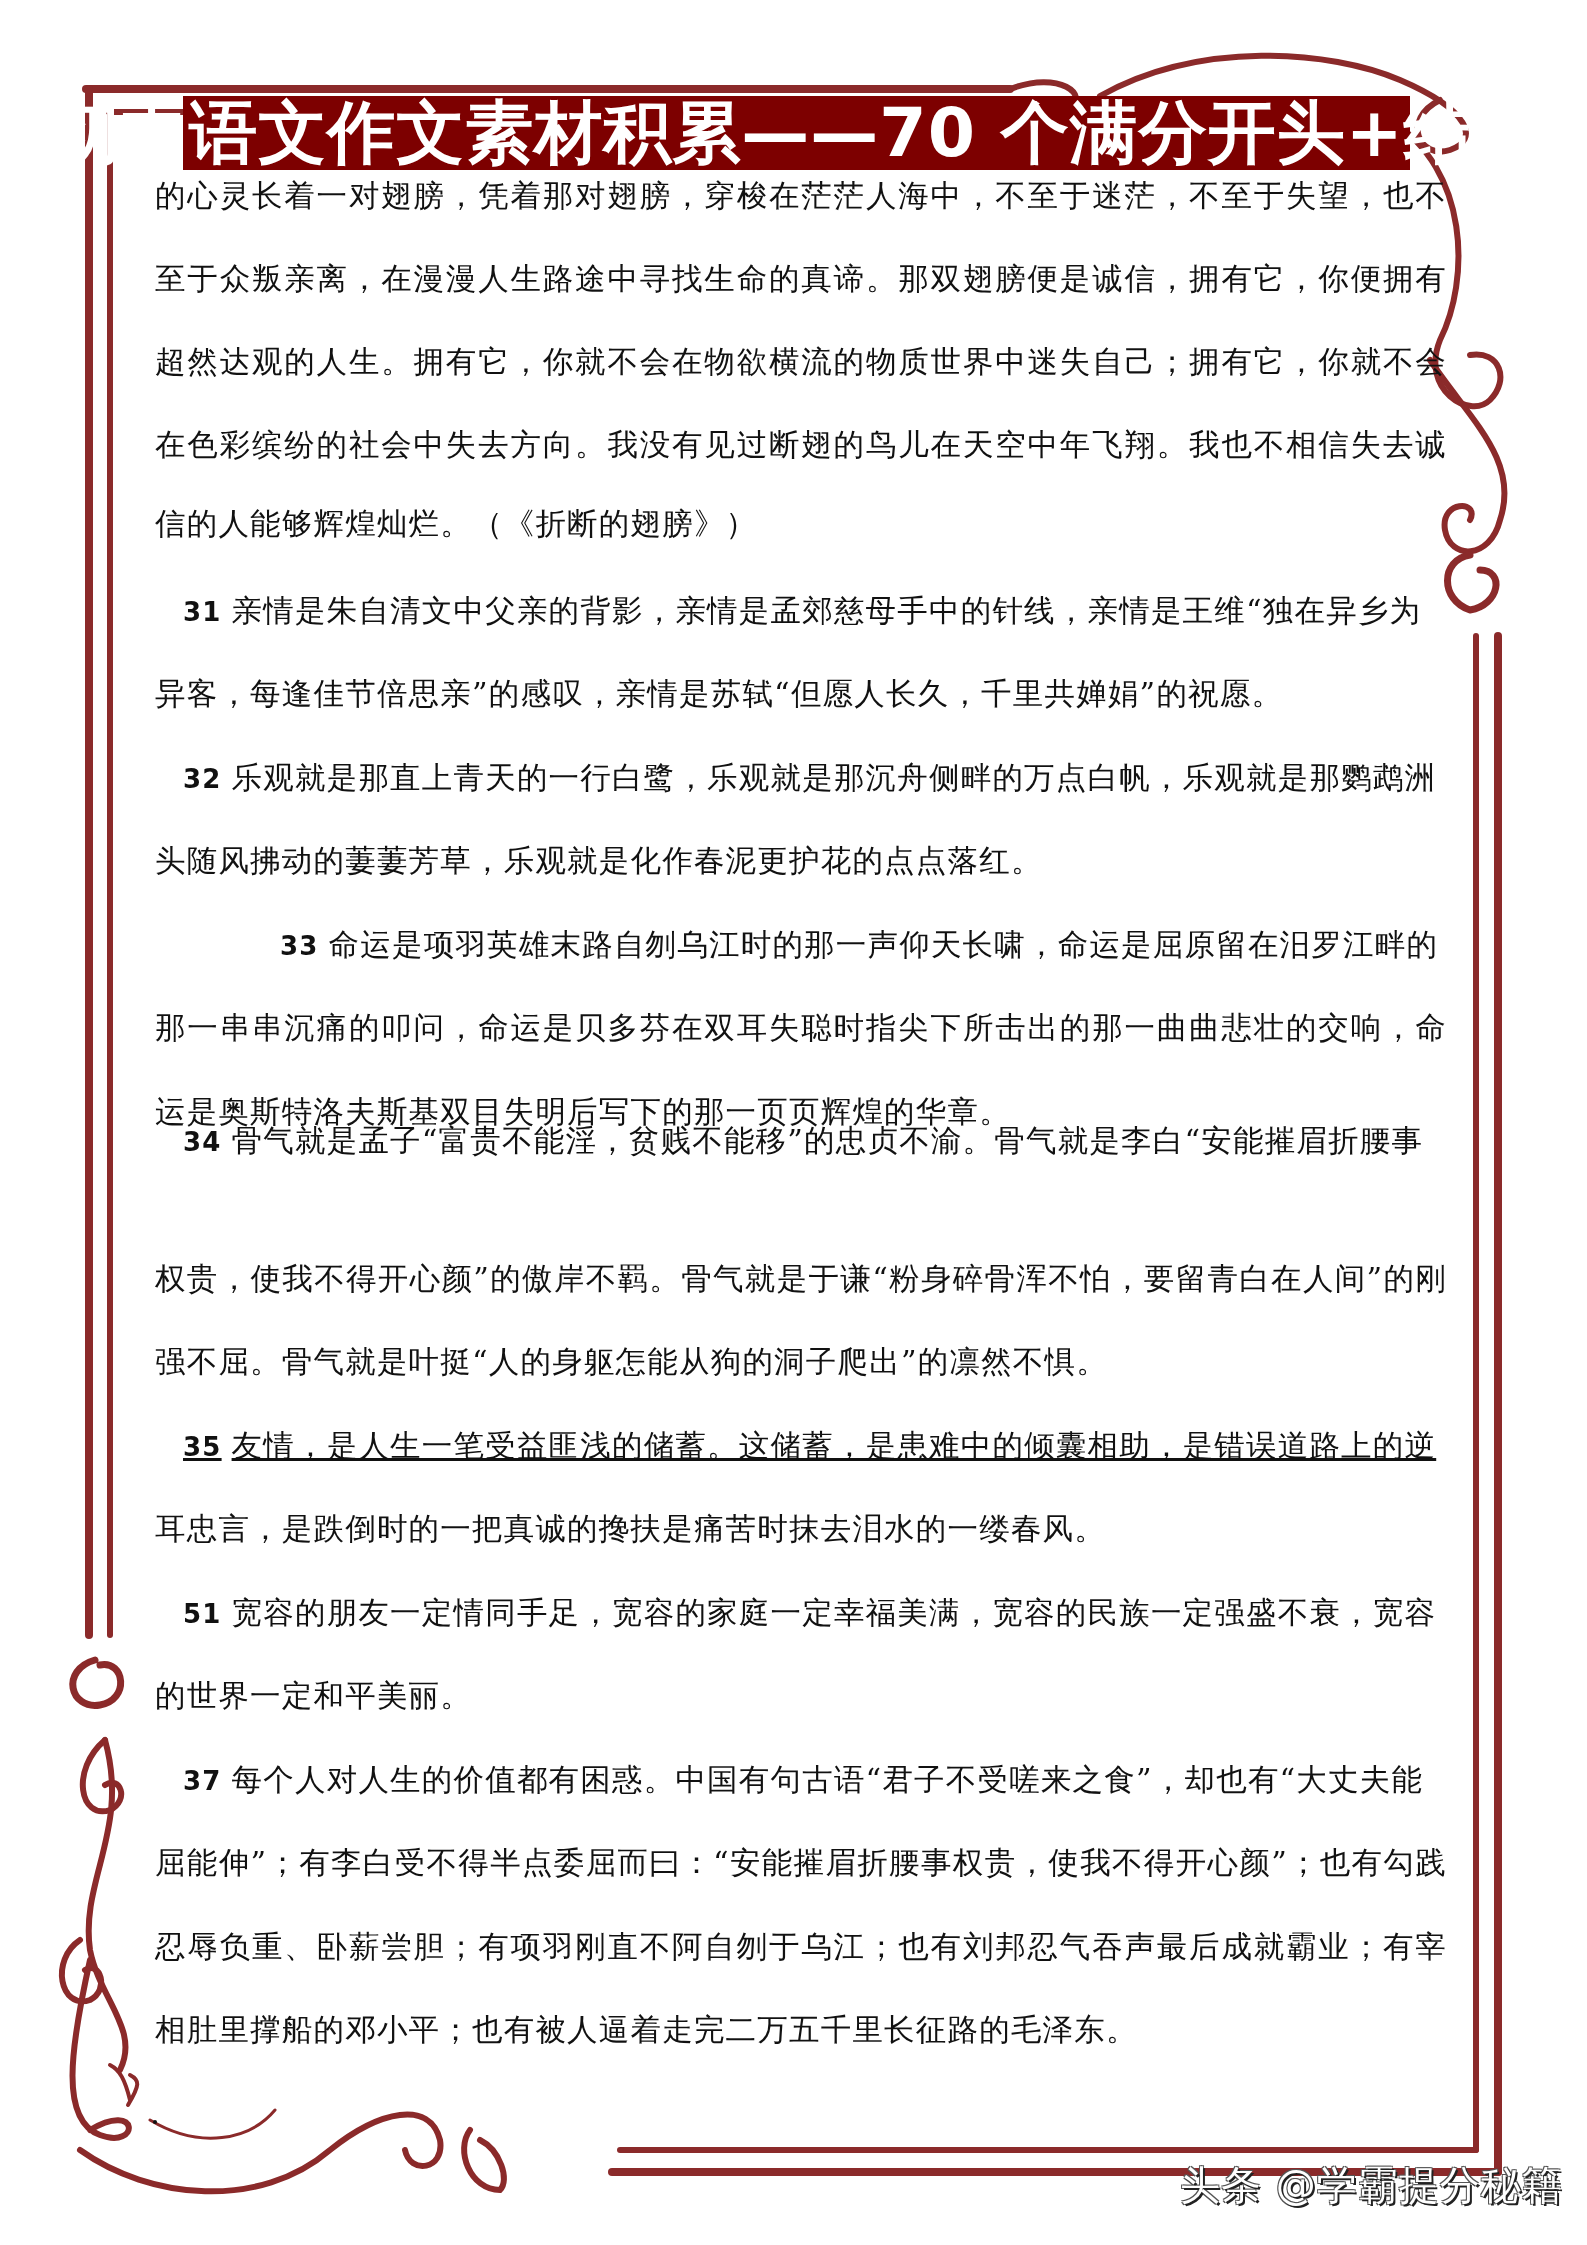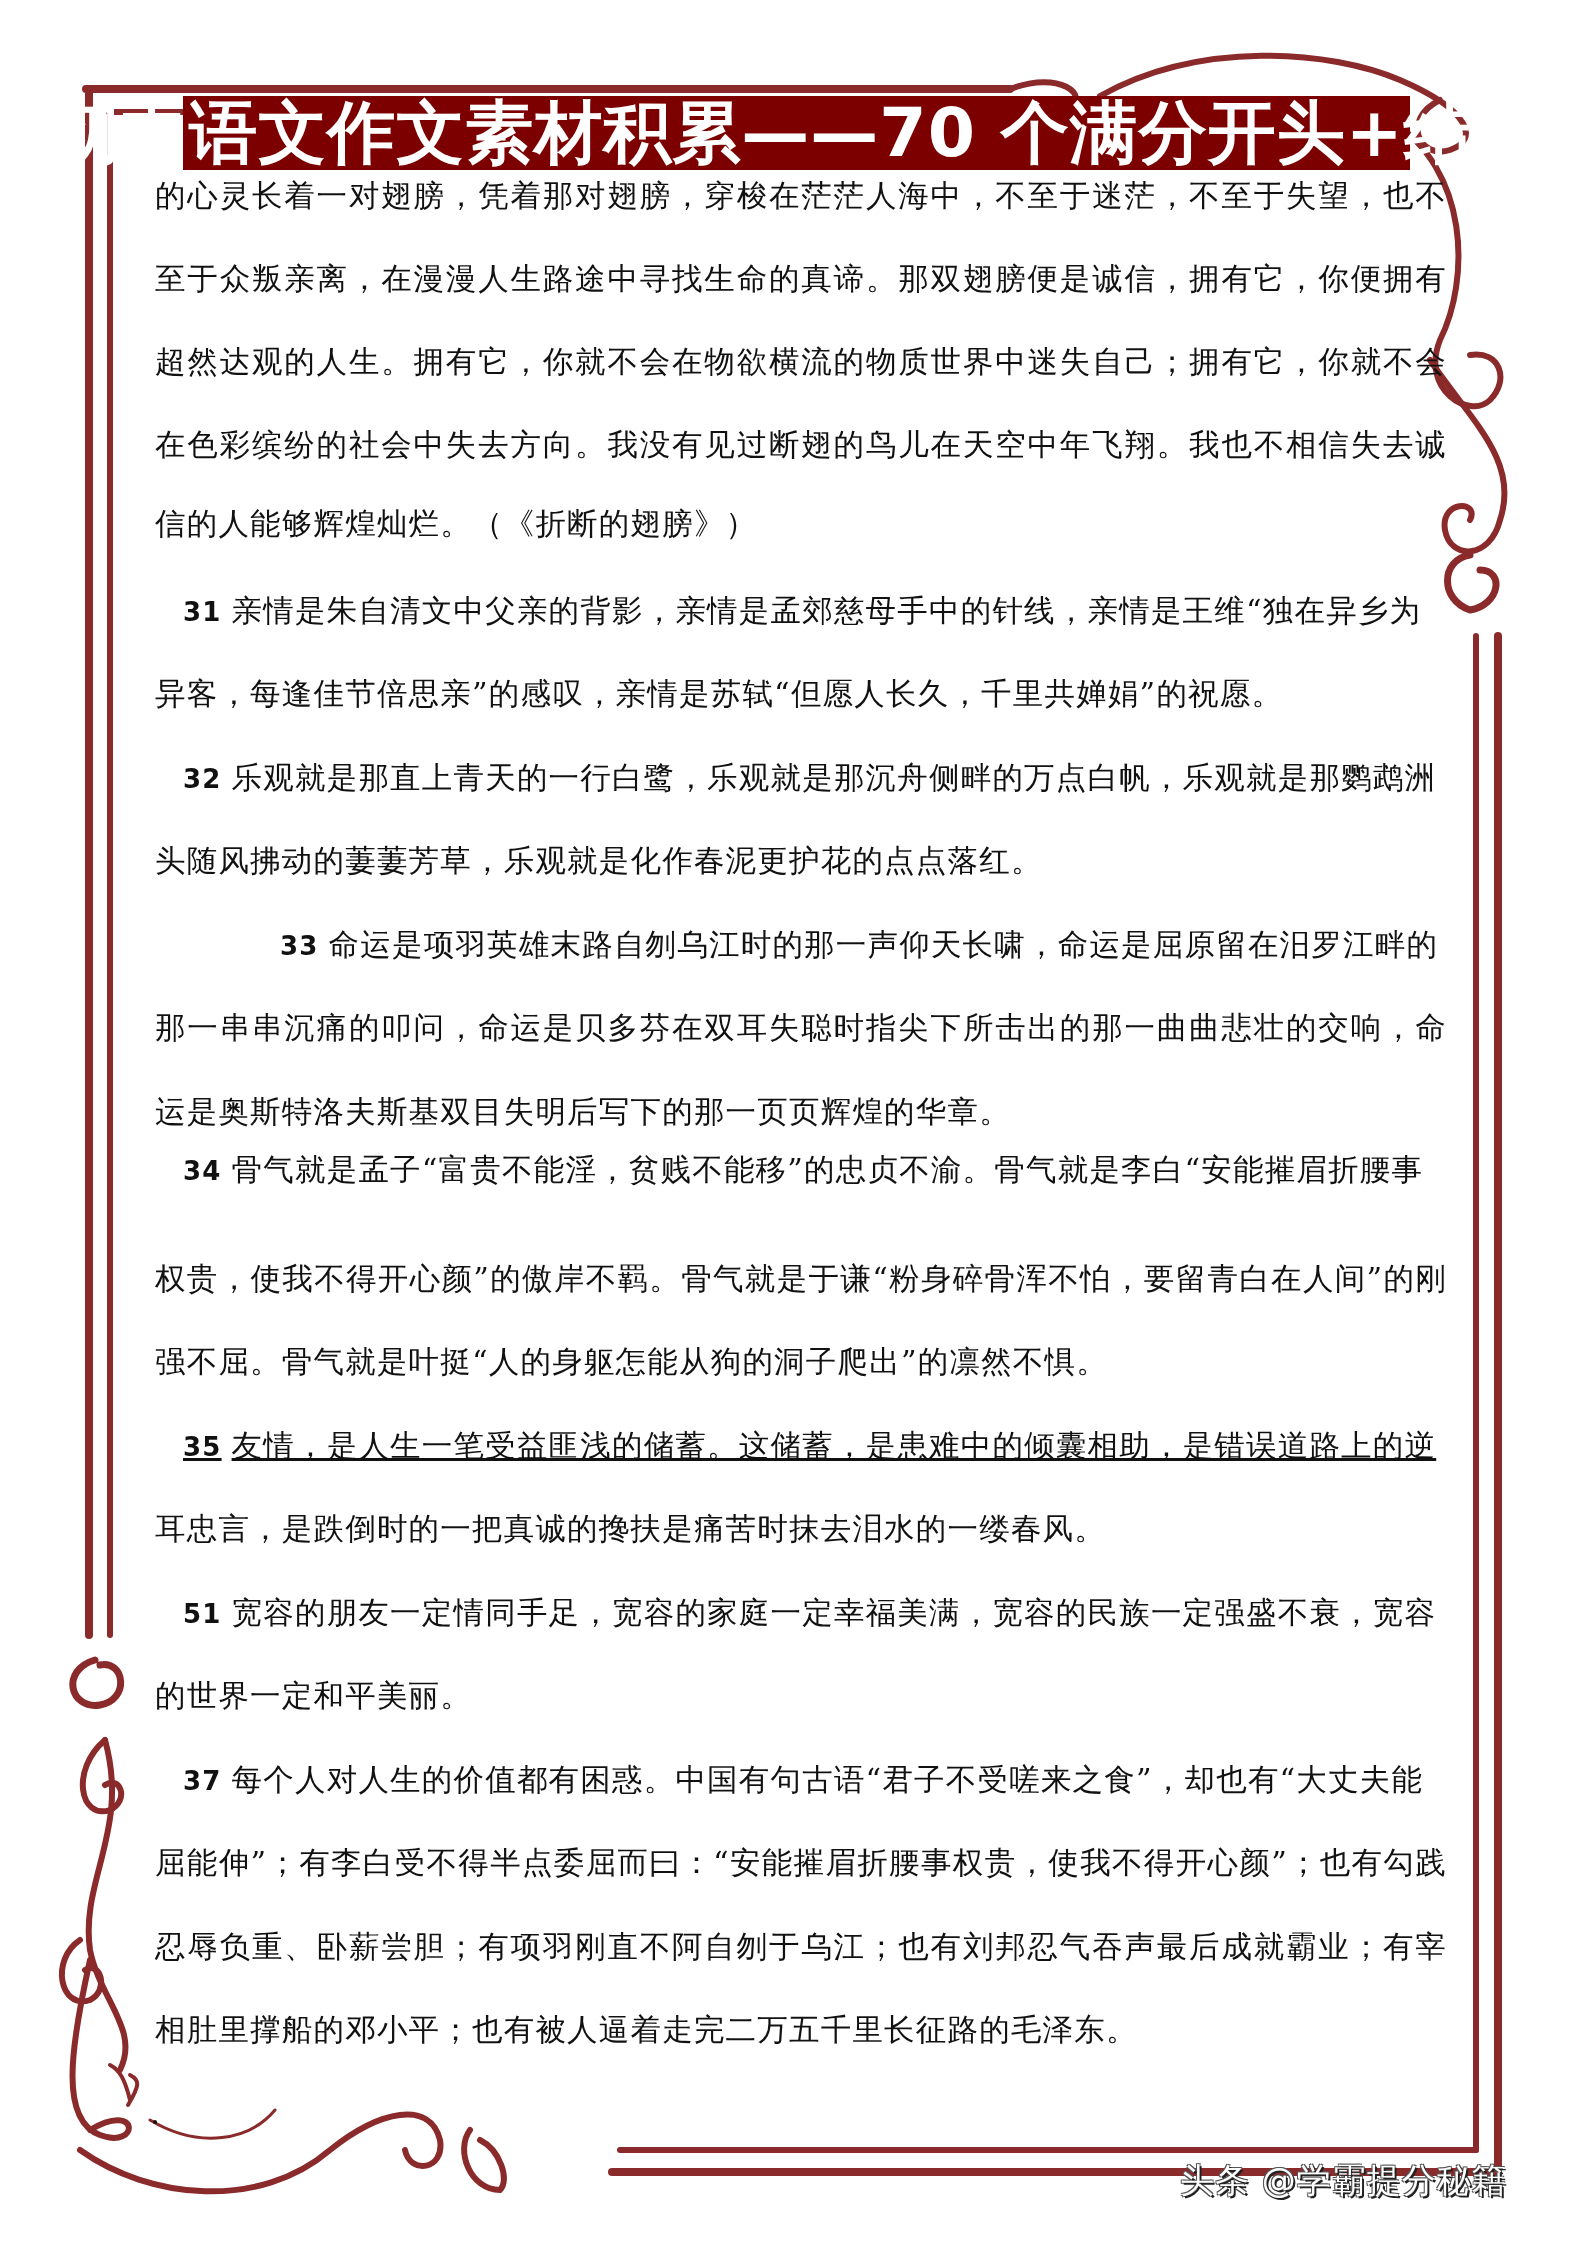--- a/index.html
+++ b/index.html
@@ -9,21 +9,21 @@
   .title-bar { position: absolute; left: 183px; top: 96px; width: 1227px; height: 74px;
                background: #7d0000; color: #fff; display: flex; align-items: center; justify-content: center;
                font-family: "DejaVu Sans", "Liberation Sans", sans-serif; font-weight: bold;
                font-size: 68px; letter-spacing: 1px; white-space: nowrap; }
   .content { position: absolute; left: 155px; top: 0; width: 1292px; }
   .line { position: absolute; left: 0; width: 1292px; height: 60px; line-height: 60px;
           font-size: 30.5px; white-space: nowrap; letter-spacing: 1.2px; text-align: justify; }
   .line.justify { text-align-last: justify; }
   .num { font-family: "DejaVu Sans", "Liberation Sans", sans-serif; font-weight: bold; font-size: 26px; margin-right: 10px; }
   .watermark { position: absolute; left: 1180px; top: 2158px; font-family: "DejaVu Sans", "Liberation Sans", sans-serif;
-               font-size: 34px; color: #fff; white-space: nowrap;
+               font-size: 40px; color: #fff; white-space: nowrap;
                text-shadow: 2px 2px 0 #222, -1px -1px 0 #555, 1px -1px 0 #555, -1px 1px 0 #555; letter-spacing: 1px; }
   .dot { position: absolute; left: 153px; top: 2120px; width: 4px; height: 4px; background: #111; border-radius: 50%; }
 </style>
 </head>
 <body>
 
 <svg class="frame-svg" viewBox="0 0 1587 2245" xmlns="http://www.w3.org/2000/svg">
   <g fill="none" stroke="#8b2a2a" stroke-linecap="round">
 
     <line x1="86" y1="89" x2="1010" y2="89" stroke-width="8"></line>
@@ -76,21 +76,21 @@
     <span class="num">32</span><span>乐观就是那直上青天的一行白鹭，乐观就是那沉舟侧畔的万点白帆，乐观就是那鹦鹉洲</span>
   </div>
   <div class="line" style="top:831px">头随风拂动的萋萋芳草，乐观就是化作春泥更护花的点点落红。</div>
 
   <div class="line" style="top:915px; padding-left:125px; width:1167px;">
     <span class="num">33</span><span>命运是项羽英雄末路自刎乌江时的那一声仰天长啸，命运是屈原留在汨罗江畔的</span>
   </div>
   <div class="line justify" style="top:998px">那一串串沉痛的叩问，命运是贝多芬在双耳失聪时指尖下所击出的那一曲曲悲壮的交响，命</div>
   <div class="line" style="top:1082px">运是奥斯特洛夫斯基双目失明后写下的那一页页辉煌的华章。</div>
 
-  <div class="line" style="top:1140px; padding-left:28px; width:1264px;">
+  <div class="line" style="top:1111px; padding-left:28px; width:1264px;">
     <span class="num">34</span><span>骨气就是孟子“富贵不能淫，贫贱不能移”的忠贞不渝。骨气就是李白“安能摧眉折腰事</span>
   </div>
   <div class="line justify" style="top:1249px">权贵，使我不得开心颜”的傲岸不羁。骨气就是于谦“粉身碎骨浑不怕，要留青白在人间”的刚</div>
   <div class="line" style="top:1332px">强不屈。骨气就是叶挺“人的身躯怎能从狗的洞子爬出”的凛然不惧。</div>
 
   <div class="line" style="top:1416px; padding-left:28px; width:1264px;text-decoration:underline;">
     <span class="num">35</span><span>友情，是人生一笔受益匪浅的储蓄。这储蓄，是患难中的倾囊相助，是错误道路上的逆</span>
   </div>
   <div class="line" style="top:1499px">耳忠言，是跌倒时的一把真诚的搀扶是痛苦时抹去泪水的一缕春风。</div>
 

